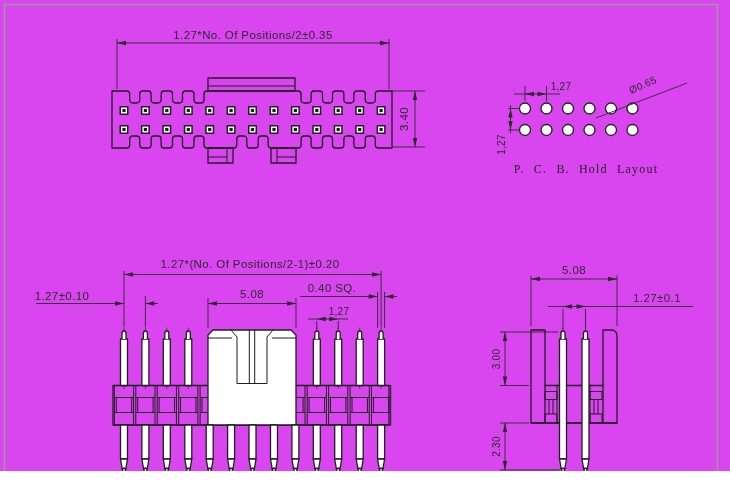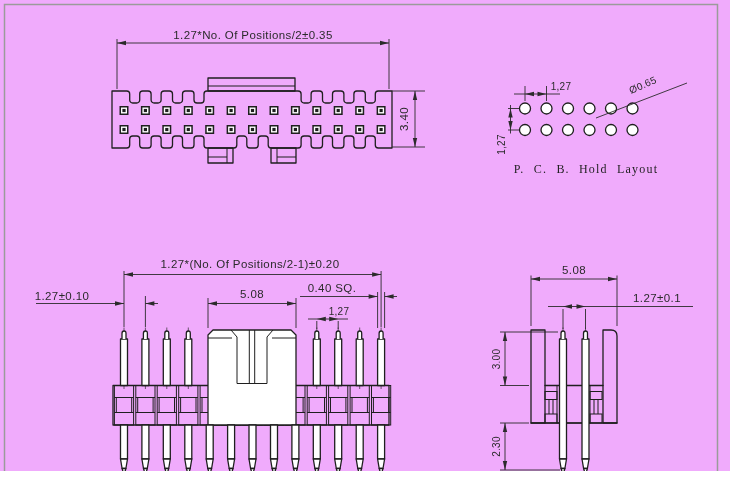--- a/index.html
+++ b/index.html
@@ -1,16 +1,16 @@
 <!DOCTYPE html>
 <html><head>
 <meta charset="utf-8">
 <style>
   html,body{margin:0;padding:0;background:#ffffff;}
-  .stage{position:relative;width:730px;height:471px;background:#f0abfc;overflow:hidden;}
+  .stage{position:relative;width:730px;height:471px;background:#d946ef;overflow:hidden;}
   svg{display:block;}
   
   .ol{stroke:#1f1f1f;stroke-width:1.3;fill:none;stroke-linejoin:round;stroke-linecap:round;}
   .olw{stroke:#1f1f1f;stroke-width:1.3;fill:#ffffff;stroke-linejoin:round;}
   .th{stroke:#1f1f1f;stroke-width:1;fill:none;}
   
   .dl{stroke:#2b2b2b;stroke-width:0.9;fill:none;}
   .ar{fill:#2b2b2b;stroke:none;}
   
   .cl{stroke:#2e2e2e;stroke-width:0.7;fill:none;stroke-dasharray:7 2.5 2 2.5;}

